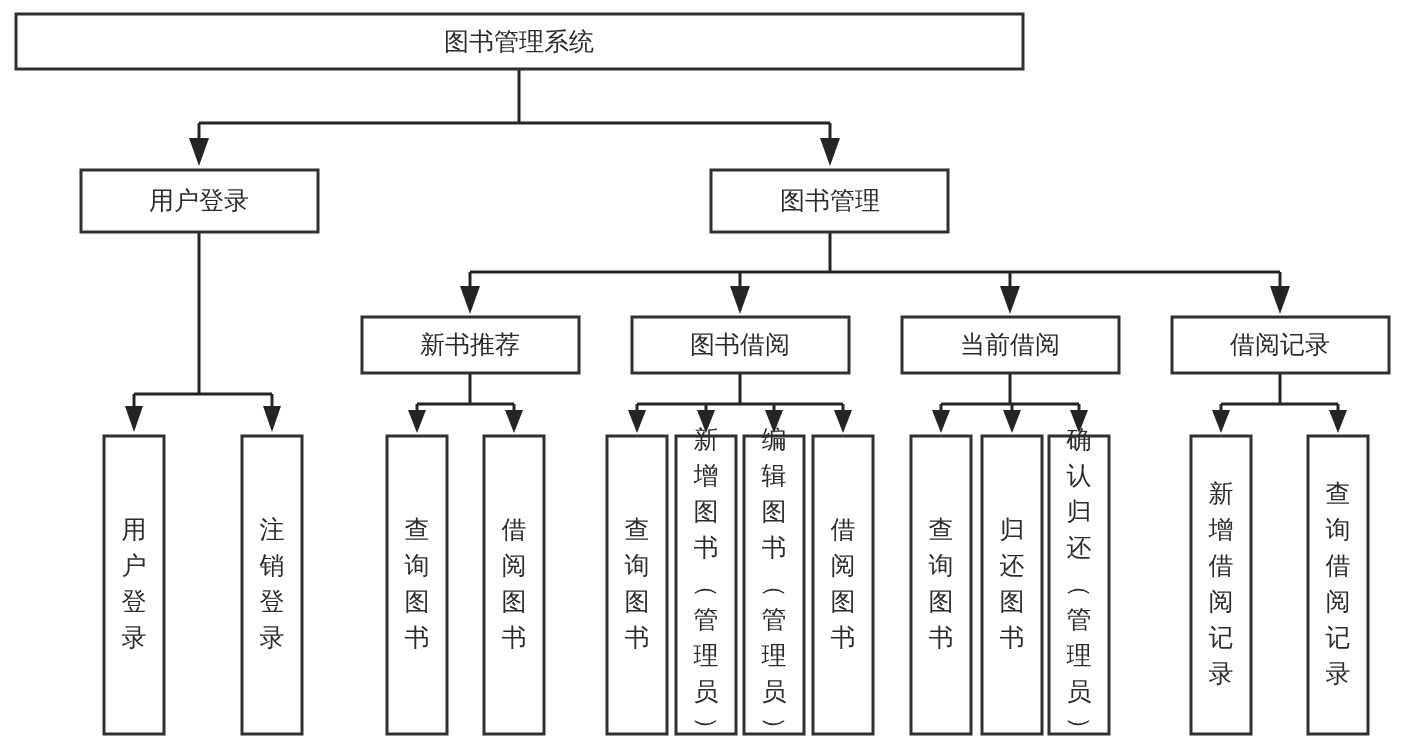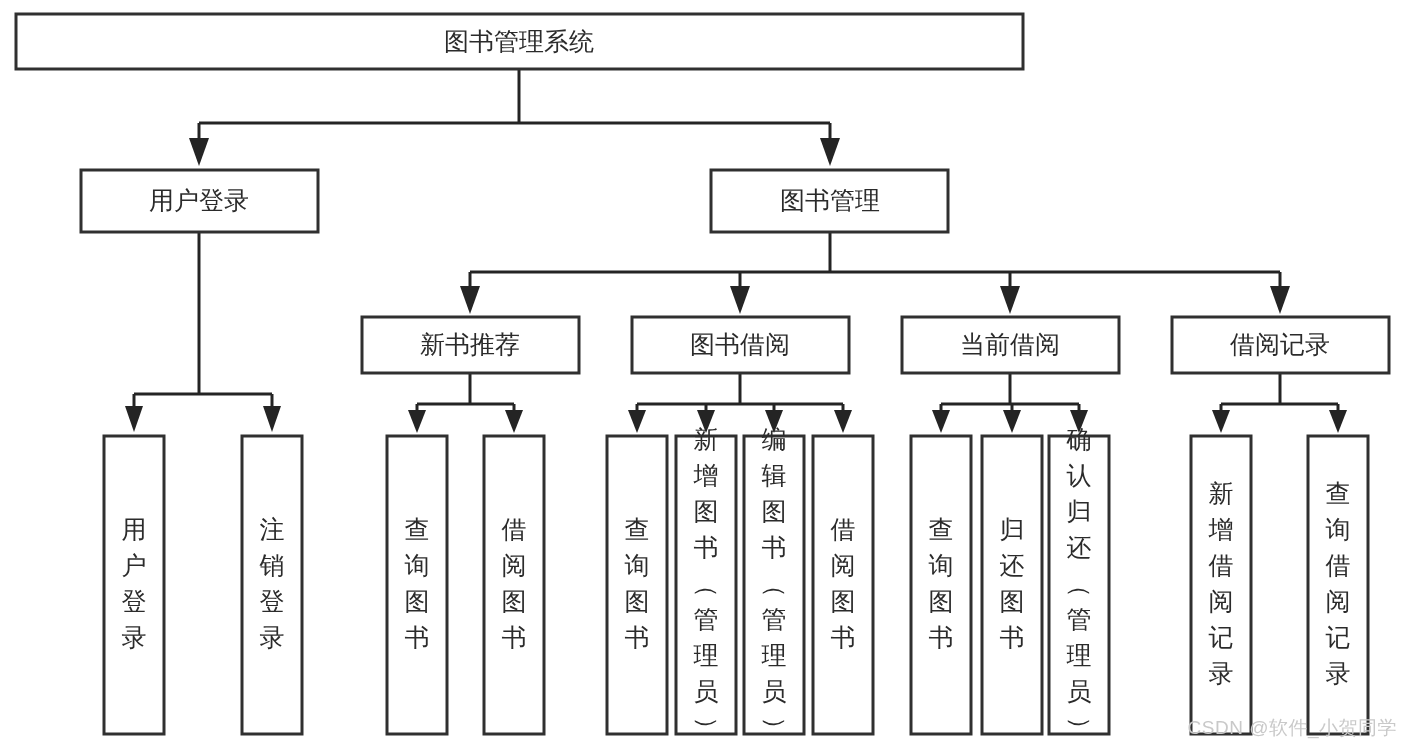--- a/index.html
+++ b/index.html
@@ -301,14 +301,13 @@
             <text class="leaf-label-char" x="1338" y="567">借</text>
             <text class="leaf-label-char" x="1338" y="603">阅</text>
             <text class="leaf-label-char" x="1338" y="639">记</text>
             <text class="leaf-label-char" x="1338" y="675">录</text>
           </g>
         </g>
       </g>
 
   </svg>
 
-  <div class="watermark">CSDN @软件_小贺同学</div>
 </div>
 
 </body></html>

